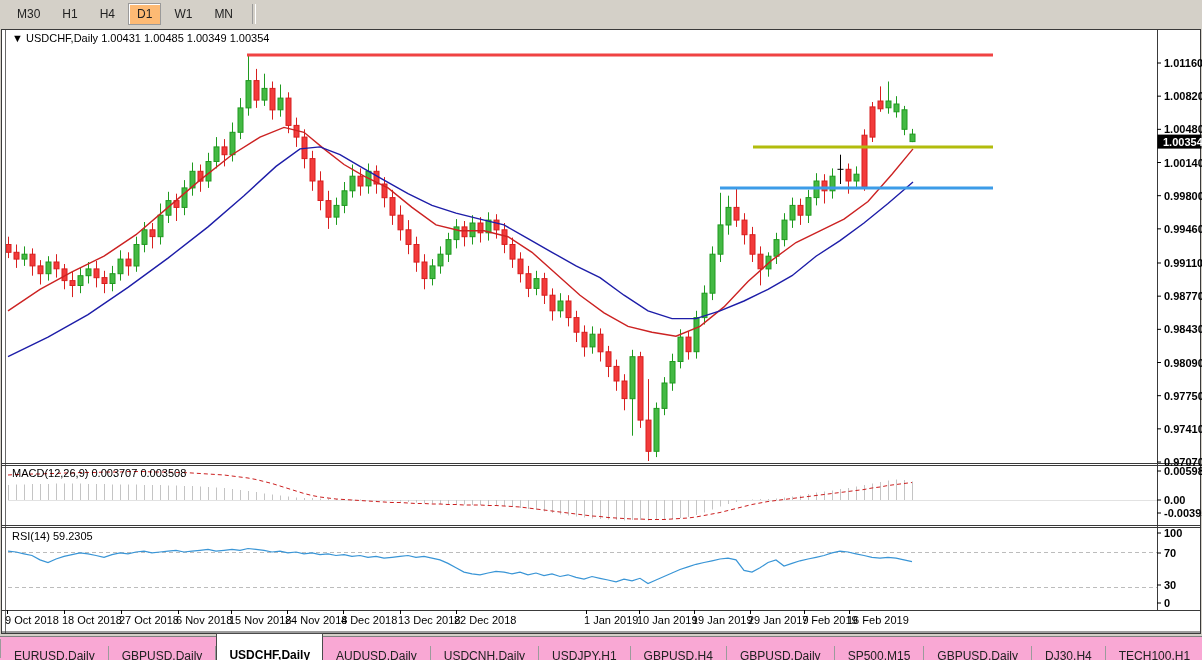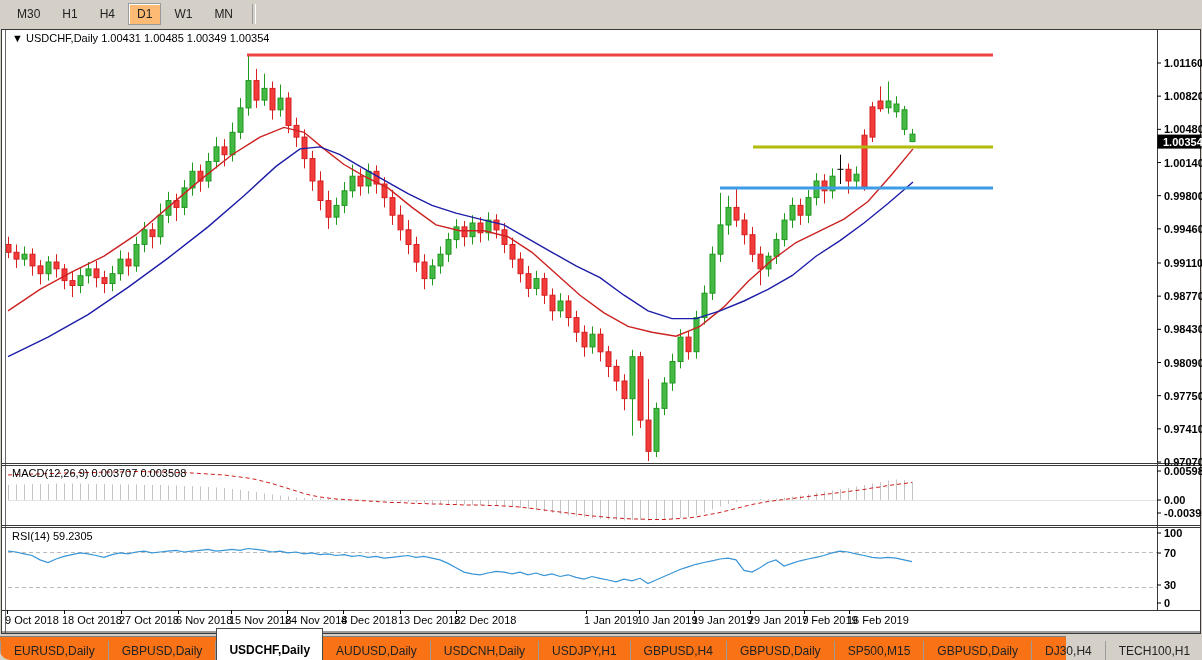--- a/index.html
+++ b/index.html
@@ -1,30 +1,30 @@
 <!DOCTYPE html>
 <html><head>
 <meta charset="utf-8">
 <style>
   html,body{margin:0;padding:0;background:#d4d0c8;}
-  #app{position:relative;width:1202px;height:660px;background:#d4d0c8;font-family:"Liberation Sans",sans-serif;overflow:hidden;border-radius:10px;}
+  #app{position:relative;width:1202px;height:660px;background:#d4d0c8;font-family:"Liberation Sans",sans-serif;overflow:hidden;}
   
   #toolbar{position:absolute;top:0;left:0;width:1202px;height:28px;display:flex;align-items:center;padding-left:6px;box-sizing:border-box;}
   .tfbtn{font:12px "Liberation Sans",sans-serif;color:#222;padding:3px 8px;margin:0 2px;border:1px solid transparent;cursor:default;}
   .tfbtn.active{background:#fdba74;border:1px solid #9a9a9a;box-shadow:inset 1px 1px 0 #fff;}
   .tb-sep{width:2px;height:20px;border-left:1px solid #9b9b9b;border-right:1px solid #fff;margin:0 8px;}
   
   #chartwrap{position:absolute;top:28px;left:0;width:1202px;height:608px;}
   svg{display:block;}
   .ax{font:bold 11px "Liberation Sans",sans-serif;fill:#000;}
   .lbl{font:11px "Liberation Sans",sans-serif;fill:#000;}
   .dt{font:11px "Liberation Sans",sans-serif;fill:#000;}
   .badge-t{font:bold 11px "Liberation Sans",sans-serif;fill:#fff;}
   
-  #tabbar{position:absolute;left:0;bottom:0;width:1066px;height:24px;background:#f97316;display:flex;align-items:flex-end;border-top:1px solid #808080;box-sizing:border-box;}
+  #tabbar{position:absolute;left:0;bottom:0;width:1202px;height:24px;background:#f9a8d4;display:flex;align-items:center;border-top:1px solid #808080;box-sizing:border-box;}
   .tabstub{width:12px;height:19px;border-right:1px solid #9b9b9b;background:#d4d0c8;}
   .tab{font:12px "Liberation Sans",sans-serif;color:#222;padding:3px 13px 4px 13px;border-right:1px solid #9b9b9b;white-space:nowrap;cursor:default;height:12px;}
   .tab.active{background:#fff;font-weight:bold;border:1px solid #4a4a4a;border-bottom:none;padding:14px 12px 5px 12px;color:#000;}
 </style>
 </head>
 <body>
 
 <div id="app">
 
   <div id="toolbar">

